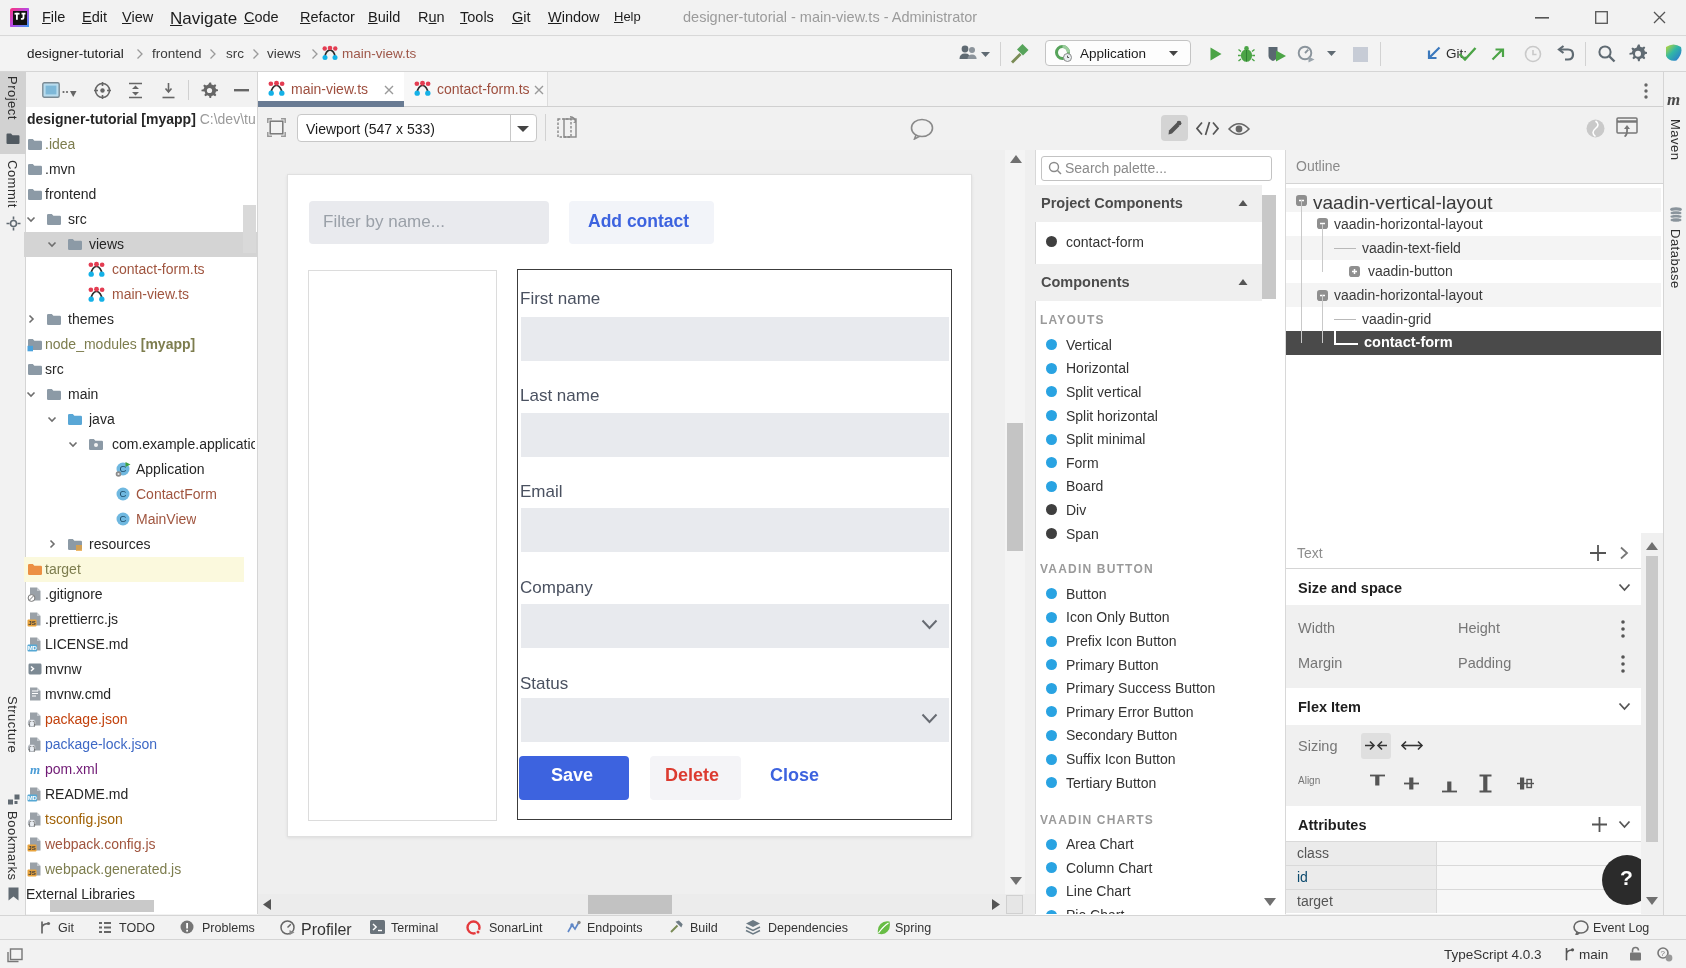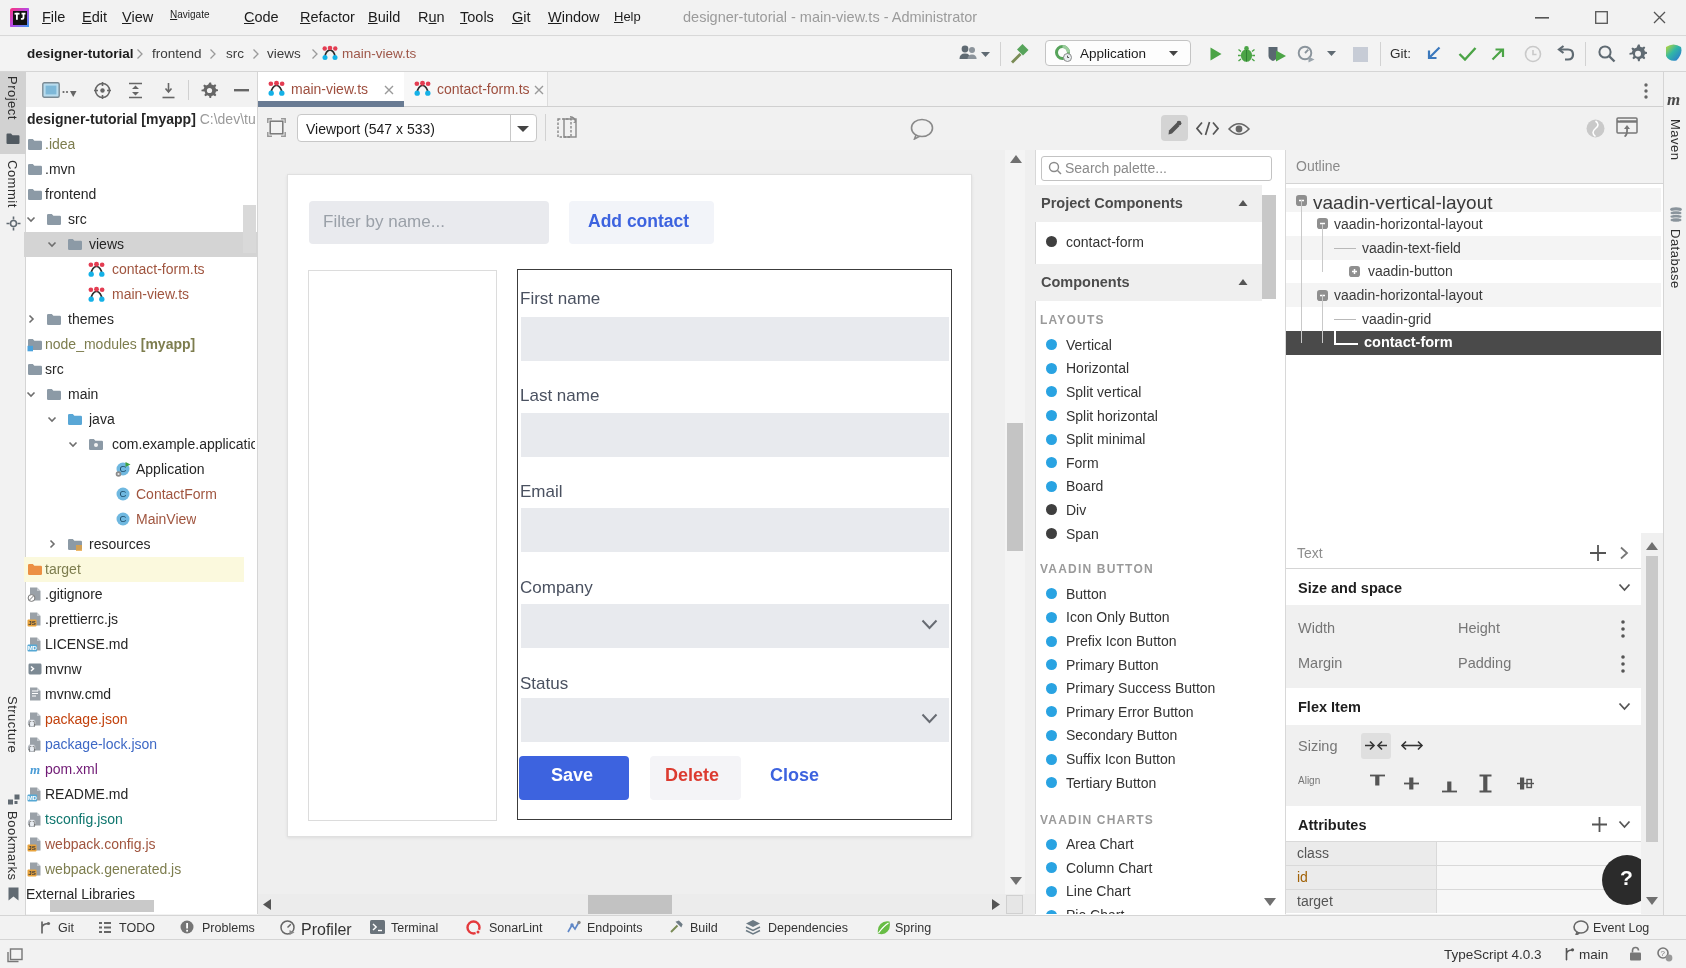--- a/index.html
+++ b/index.html
@@ -21,41 +21,41 @@
     </defs>
     <rect width="20" height="20" rx="2.5" fill="url(#lg1)"></rect>
     <rect x="3" y="3" width="14" height="14" fill="#111"></rect>
     <rect x="4.5" y="4.8" width="5" height="1.8" fill="#fff"></rect>
     <rect x="6" y="4.8" width="1.8" height="7" fill="#fff"></rect>
     <path d="M11.5 4.8 h4 v1.8 h-1.1 v3.2 q0 2-2 2 h-1.5 v-1.8 h1 q0.7 0 0.7-0.7 v-2.7 h-1.1 z" fill="#fff"></path>
   </svg>
 <div class="t" style="left:42px;top:9px;font-size:14.5px;color:#1c1c1c"><span style="text-decoration:underline">F</span>ile</div>
 <div class="t" style="left:82px;top:9px;font-size:14.5px;color:#1c1c1c"><span style="text-decoration:underline">E</span>dit</div>
 <div class="t" style="left:122px;top:9px;font-size:14.5px;color:#1c1c1c"><span style="text-decoration:underline">V</span>iew</div>
-<div class="t" style="left:170px;top:9px;font-size:10px;color:#1c1c1c"><span style="text-decoration:underline">N</span>avigate</div>
+<div class="t" style="left:170px;top:9px;font-size:17px;color:#1c1c1c"><span style="text-decoration:underline">N</span>avigate</div>
 <div class="t" style="left:244px;top:9px;font-size:14.5px;color:#1c1c1c"><span style="text-decoration:underline">C</span>ode</div>
 <div class="t" style="left:300px;top:9px;font-size:14.5px;color:#1c1c1c"><span style="text-decoration:underline">R</span>efactor</div>
 <div class="t" style="left:368px;top:9px;font-size:14.5px;color:#1c1c1c"><span style="text-decoration:underline">B</span>uild</div>
 <div class="t" style="left:418px;top:9px;font-size:14.5px;color:#1c1c1c">R<span style="text-decoration:underline">u</span>n</div>
 <div class="t" style="left:460px;top:9px;font-size:14.5px;color:#1c1c1c"><span style="text-decoration:underline">T</span>ools</div>
 <div class="t" style="left:512px;top:9px;font-size:14.5px;color:#1c1c1c"><span style="text-decoration:underline">G</span>it</div>
 <div class="t" style="left:548px;top:9px;font-size:14.5px;color:#1c1c1c"><span style="text-decoration:underline">W</span>indow</div>
 <div class="t" style="left:614px;top:9px;font-size:13px;color:#1c1c1c"><span style="text-decoration:underline">H</span>elp</div>
 <div class="t" style="left:683px;top:9px;font-size:14.5px;color:#9b9b9b">designer-tutorial - main-view.ts - Administrator</div>
 <svg class="ic" style="left:1535px;top:16px" width="14" height="4" viewBox="0 0 14 4">
     <rect width="14" height="1.6" y="1" fill="#555"></rect>
   </svg>
 <svg class="ic" style="left:1595px;top:11px" width="13" height="13" viewBox="0 0 13 13">
     <rect x="0.7" y="0.7" width="11.6" height="11.6" fill="none" stroke="#555" stroke-width="1.3"></rect>
   </svg>
 <svg class="ic" style="left:1653px;top:11px" width="13" height="13" viewBox="0 0 13 13">
     <path d="M1 1 L12 12 M12 1 L1 12" stroke="#555" stroke-width="1.3"></path>
   </svg>
 <div class="abs" style="left:0;top:37px;width:1686px;height:35px;background:#f3f3f3;border-bottom:1px solid #d5d5d5"></div>
-<div class="t" style="left:27px;top:46px;font-size:13.5px;font-weight:bold;color:#1c1c1c">designer-tutorial</div>
+<div class="t" style="left:27px;top:46px;font-size:13.5px;font-weight:normal;color:#1c1c1c">designer-tutorial</div>
 <div class="t" style="left:152px;top:46px;font-size:13.5px;font-weight:normal;color:#3c3c3c">frontend</div>
 <div class="t" style="left:226px;top:46px;font-size:13.5px;font-weight:normal;color:#3c3c3c">src</div>
 <div class="t" style="left:267px;top:46px;font-size:13.5px;font-weight:normal;color:#3c3c3c">views</div>
 <svg class="ic" style="left:136px;top:48px" width="8" height="12" viewBox="0 0 8 12">
     <path d="M1.5 1.5 L6 6 L1.5 10.5" stroke="#9a9a9a" stroke-width="1.3" fill="none"></path>
   </svg>
 <svg class="ic" style="left:209px;top:48px" width="8" height="12" viewBox="0 0 8 12">
     <path d="M1.5 1.5 L6 6 L1.5 10.5" stroke="#9a9a9a" stroke-width="1.3" fill="none"></path>
   </svg>
 <svg class="ic" style="left:252px;top:48px" width="8" height="12" viewBox="0 0 8 12">
@@ -114,21 +114,21 @@
 <svg class="ic" style="left:1297px;top:45px" width="19" height="18" viewBox="0 0 19 18">
     <circle cx="8" cy="8" r="6.3" fill="none" stroke="#8a949c" stroke-width="1.9"></circle>
     <path d="M8 8 L11.3 4.7" stroke="#8a949c" stroke-width="1.9"></path>
     <path d="M11.5 11.5 L17.5 14.5 L11.5 17.5 z" fill="#9aa4ac"></path>
   </svg>
 <svg class="ic" style="left:1326px;top:50px" width="11" height="7" viewBox="0 0 11 7">
     <path d="M1 1 l4.5 5 L10 1 z" fill="#5f6a72"></path>
   </svg>
 <div class="abs" style="left:1353px;top:47px;width:15px;height:15px;background:#c7ccd6"></div>
 <div class="abs" style="left:1380px;top:42px;width:1px;height:24px;background:#d2d2d2"></div>
-<div class="t" style="left:1390px;top:46px;font-size:13.5px;color:#2c2c2c">Git:</div>
+<div class="t" style="left:1446px;top:46px;font-size:13.5px;color:#2c2c2c">Git:</div>
 <svg class="ic" style="left:1425px;top:45px" width="17" height="17" viewBox="0 0 17 17">
     <path d="M14.5 2.5 L4.5 12.5 M4 5.5 v7.5 h7.5" stroke="#3b78bc" stroke-width="2.2" fill="none"></path>
   </svg>
 <svg class="ic" style="left:1458px;top:46px" width="19" height="15" viewBox="0 0 19 15">
     <path d="M1.5 8 L7 13.5 L17.5 2" stroke="#4ba446" stroke-width="2.4" fill="none"></path>
   </svg>
 <svg class="ic" style="left:1490px;top:45px" width="17" height="17" viewBox="0 0 17 17">
     <path d="M2.5 14.5 L12.5 4.5 M13 12 V4.5 H5.5" stroke="#4ba446" stroke-width="2.2" fill="none"></path>
   </svg>
 <svg class="ic" style="left:1524px;top:45px" width="18" height="18" viewBox="0 0 18 18">
@@ -382,21 +382,21 @@
     <rect x="0.5" y="8.5" width="9.6" height="7" rx="1" fill="#56a8d4"></rect>
     <text x="5.3" y="14.4" font-size="6" font-weight="bold" fill="#fff" text-anchor="middle" font-family="Liberation Sans">MD</text>
   </svg>
 <div class="row" style="left:45px;top:782px;color:#262626;max-width:210px;overflow:hidden">README.md</div>
 <svg class="ic" style="left:27px;top:811px" width="16" height="16" viewBox="0 0 16 16">
     <path d="M3 1.5 h7 l3.5 3.5 v9.5 h-10.5 z" fill="#9aa1a8"></path>
     <path d="M10 1.5 l3.5 3.5 h-3.5 z" fill="#c6cbd0"></path>
     <circle cx="5" cy="12" r="3.8" fill="#e9edf2" stroke="#9aa1a8" stroke-width="0.8"></circle>
     <text x="5" y="14.6" font-size="7" fill="#555" text-anchor="middle" font-family="Liberation Mono">{}</text>
   </svg>
-<div class="row" style="left:45px;top:807px;color:#0f766e;max-width:210px;overflow:hidden">tsconfig.json</div>
+<div class="row" style="left:45px;top:807px;color:#a16207;max-width:210px;overflow:hidden">tsconfig.json</div>
 <svg class="ic" style="left:27px;top:836px" width="16" height="16" viewBox="0 0 16 16">
     <path d="M3 1.5 h7 l3.5 3.5 v9.5 h-10.5 z" fill="#9aa1a8"></path>
     <path d="M10 1.5 l3.5 3.5 h-3.5 z" fill="#c6cbd0"></path>
     <rect x="0.5" y="8.5" width="9" height="7" rx="1" fill="#e8a33d"></rect>
     <text x="5" y="14.4" font-size="6.2" font-weight="bold" fill="#3b3b3b" text-anchor="middle" font-family="Liberation Sans">JS</text>
   </svg>
 <div class="row" style="left:45px;top:832px;color:#a0553f;max-width:210px;overflow:hidden">webpack.config.js</div>
 <svg class="ic" style="left:27px;top:861px" width="16" height="16" viewBox="0 0 16 16">
     <path d="M3 1.5 h7 l3.5 3.5 v9.5 h-10.5 z" fill="#9aa1a8"></path>
     <path d="M10 1.5 l3.5 3.5 h-3.5 z" fill="#c6cbd0"></path>
@@ -709,21 +709,21 @@
     <path d="M8.5 1 v15 M1 8.5 h15" stroke="#555" stroke-width="1.8"></path>
   </svg>
 <svg class="ic" style="left:1618px;top:820px" width="13" height="9" viewBox="0 0 13 9">
     <path d="M1.5 1.5 L6.5 7 L11.5 1.5" stroke="#555" stroke-width="1.8" fill="none"></path>
   </svg>
 <div class="abs" style="left:1286px;top:841px;width:150px;height:24px;background:#ebebeb;border-top:1px solid #d9d9d9"></div>
 <div class="abs" style="left:1436px;top:841px;width:227px;height:24px;background:#f7f7f7;border-top:1px solid #d9d9d9;border-left:1px solid #d9d9d9"></div>
 <div class="t" style="left:1297px;top:845px;font-size:14px;color:#555">class</div>
 <div class="abs" style="left:1286px;top:865px;width:150px;height:24px;background:#ebebeb;border-top:1px solid #d9d9d9"></div>
 <div class="abs" style="left:1436px;top:865px;width:227px;height:24px;background:#f7f7f7;border-top:1px solid #d9d9d9;border-left:1px solid #d9d9d9"></div>
-<div class="t" style="left:1297px;top:869px;font-size:14px;color:#a16207">id</div>
+<div class="t" style="left:1297px;top:869px;font-size:14px;color:#0c4a6e">id</div>
 <div class="abs" style="left:1286px;top:889px;width:150px;height:24px;background:#ebebeb;border-top:1px solid #d9d9d9"></div>
 <div class="abs" style="left:1436px;top:889px;width:227px;height:24px;background:#f7f7f7;border-top:1px solid #d9d9d9;border-left:1px solid #d9d9d9"></div>
 <div class="t" style="left:1297px;top:893px;font-size:14px;color:#555">target</div>
 <div class="abs" style="left:1602px;top:855px;width:50px;height:50px;border-radius:50%;background:#2b2b2b"></div>
 <div class="t" style="left:1620px;top:866px;font-size:21px;font-weight:bold;color:#fff">?</div>
 <div class="abs" style="left:1641px;top:533px;width:22px;height:381px;background:#f0f0f0"></div>
 <svg class="ic" style="left:1645px;top:541px" width="14" height="10" viewBox="0 0 14 10">
     <path d="M7 1 L13 9 H1 z" fill="#707070"></path>
   </svg>
 <div class="abs" style="left:1646px;top:556px;width:12px;height:286px;background:#c9c9c9"></div>

